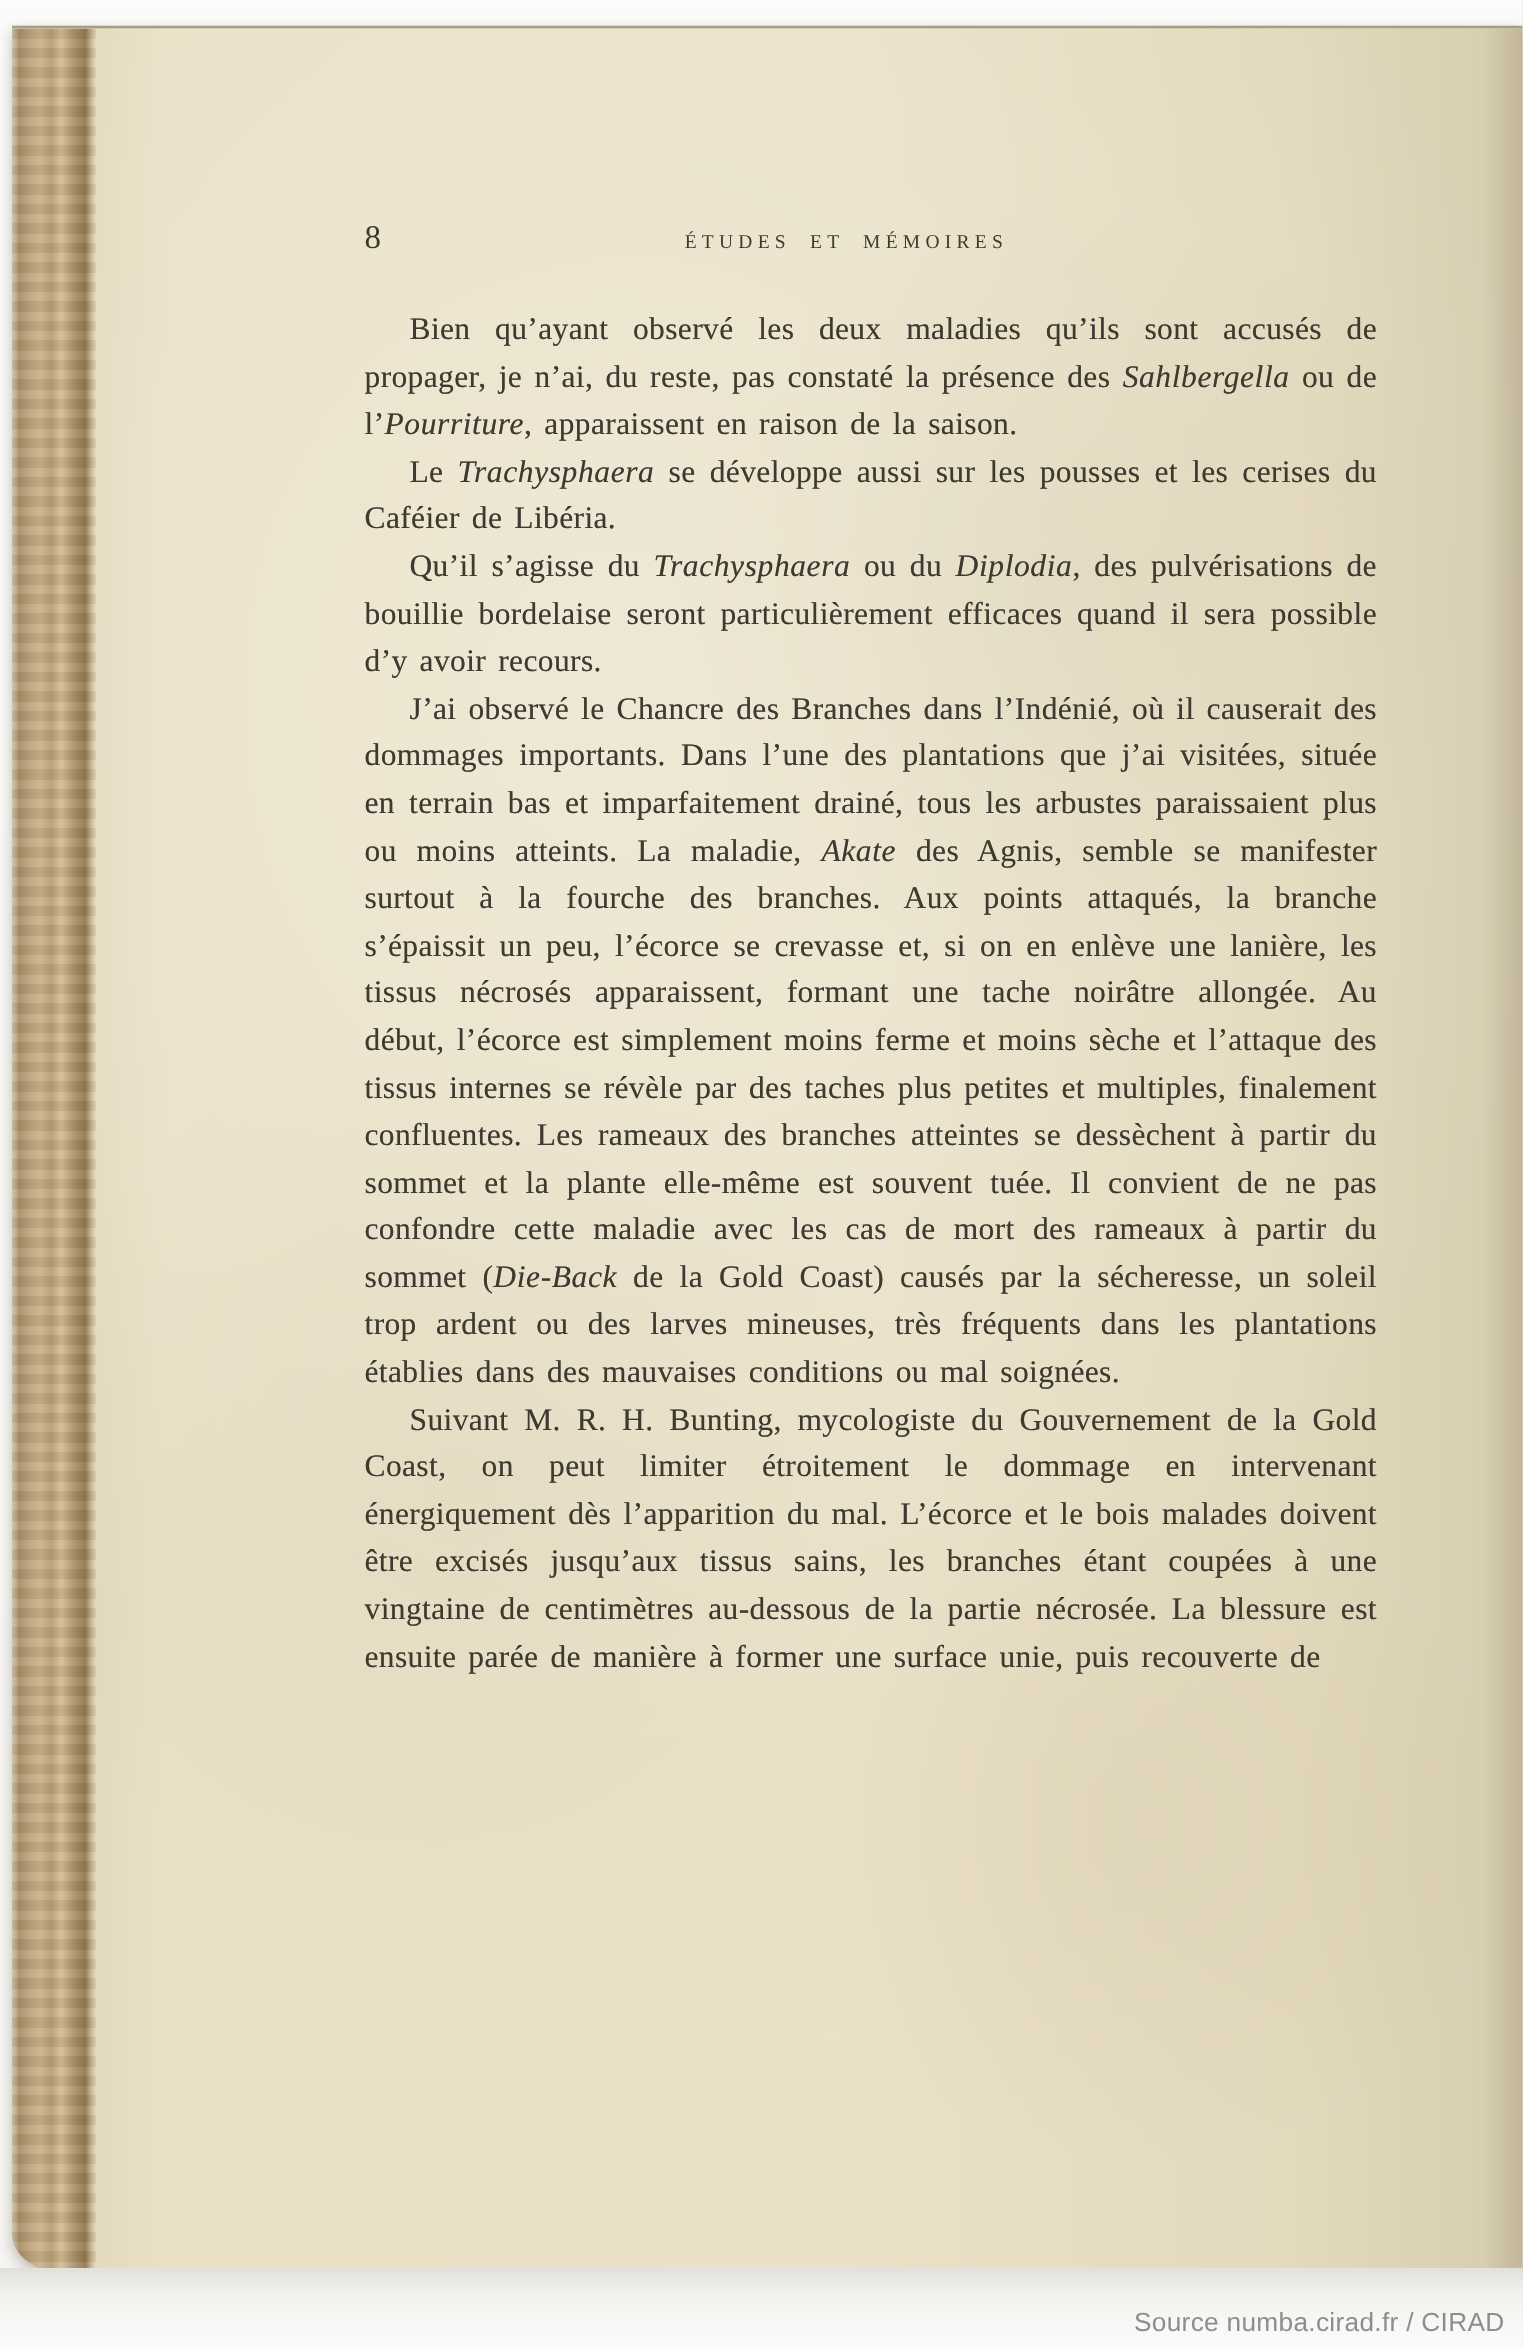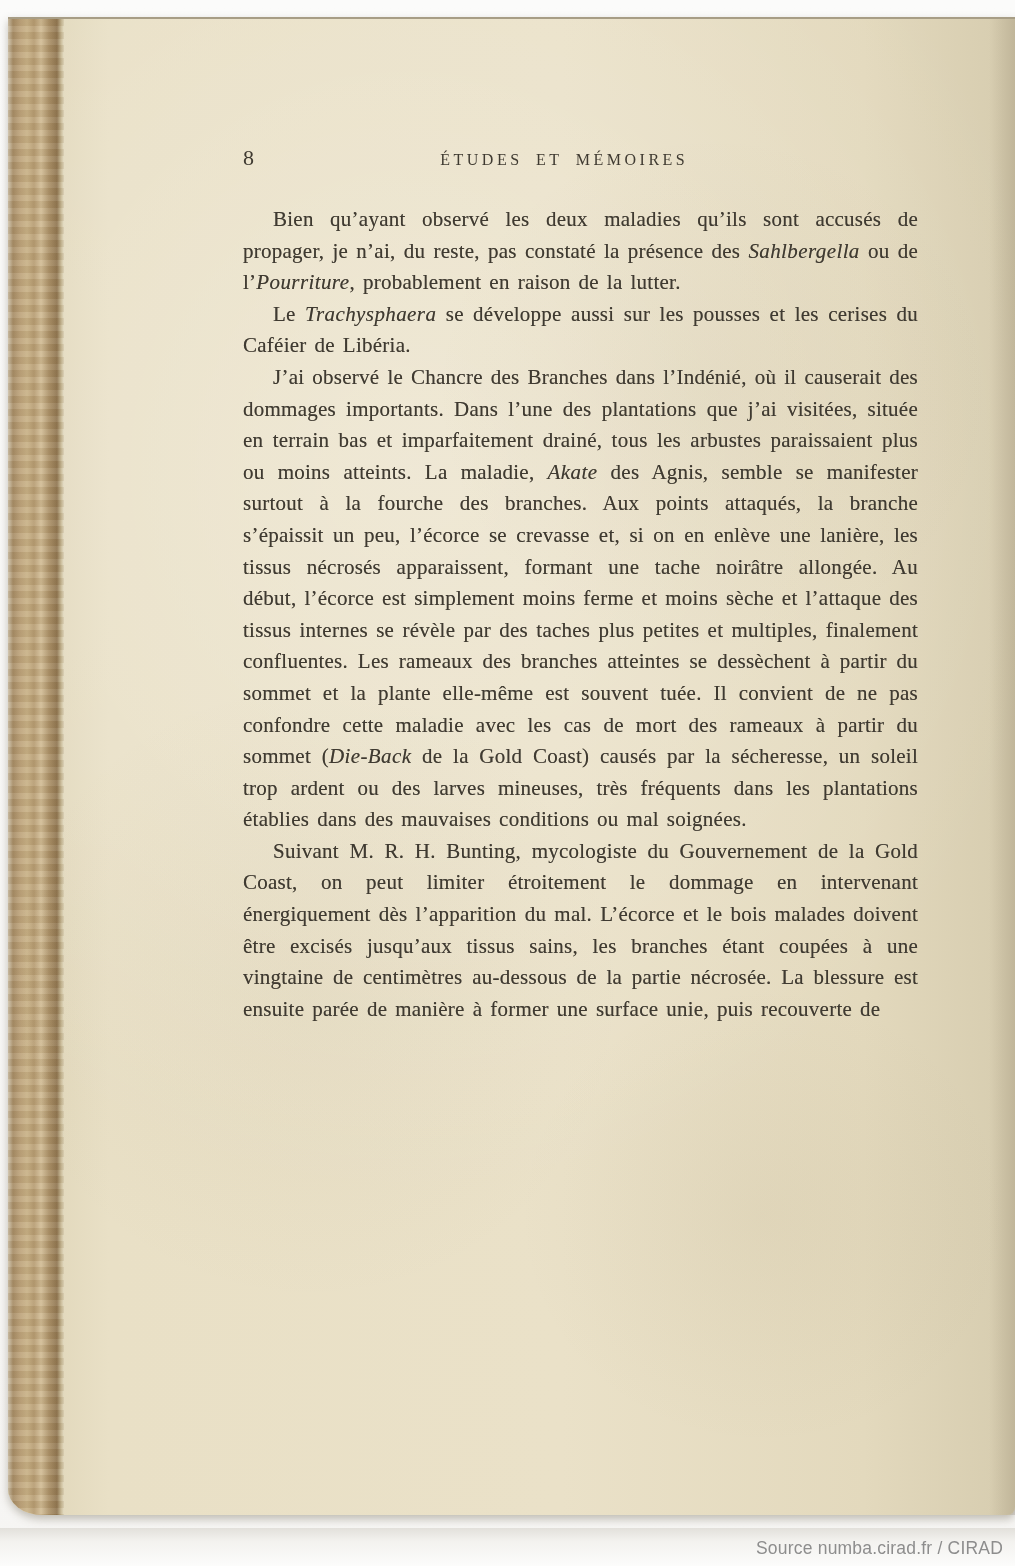--- a/index.html
+++ b/index.html
@@ -64,40 +64,40 @@
   .running-head{
     display:flex;align-items:baseline;
     margin-bottom:33px;
   }
   .page-number{
     font-size:22px;
     letter-spacing:.5px;
   }
   .head-title{
     flex:1;text-align:center;
-    font-size:16px;
+    font-size:13px;
     letter-spacing:3.5px;
     word-spacing:6px;
     padding-right:44px;  
   }
   .text-block p{
     margin:0;
     font-size:21px;
     line-height:31.6px;
     text-align:justify;
     text-indent:30px;
     word-spacing:2.5px;
     letter-spacing:.25px;
     color:#3f3a31;
     text-shadow:0 0 .4px rgba(63,58,49,.55);
   }
   .text-block i{font-style:italic;letter-spacing:.4px;}
   
   .below-page{
-    position:absolute;left:0;right:0;bottom:0;height:38px;
+    position:absolute;left:0;right:0;bottom:0;height:54px;
     background:linear-gradient(180deg,#e2e0db 0,#f3f2ef 35%,#fcfcfb 100%);
   }
   .source-line{
     position:absolute;
     right:12px;bottom:7px;
     font-family:"Liberation Sans", sans-serif;
     font-size:17.5px;
     color:#8d8d8d;
     letter-spacing:.2px;
   }
@@ -113,22 +113,23 @@
     <div class="paper-grain"></div>
 
     <div class="content">
       <div class="running-head">
         <span class="page-number">8</span>
         <span class="head-title">ÉTUDES ET MÉMOIRES</span>
       </div>
 
       <div class="text-block" id="text-block">
 
-      <p><span>Bien qu’ayant observé les deux maladies qu’ils sont accusés de propager, je n’ai, du reste, pas constaté la présence des </span><i>Sahlbergella</i><span> ou de l’</span><i>Pourriture</i><span>, probablement en raison de la lutter.</span></p>
+      <p><span>Bien qu’ayant observé les deux maladies qu’ils sont accusés de propager, je n’ai, du reste, pas constaté la présence des </span><i>Sahlbergella</i><span> ou de l’</span><i>Pourriture</i><span>, apparaissent en raison de la saison.</span></p>
           <p><span>Le </span><i>Trachysphaera</i><span> se développe aussi sur les pousses et les cerises du Caféier de Libéria.</span></p>
+          <p><span>Qu’il s’agisse du </span><i>Trachysphaera</i><span> ou du </span><i>Diplodia</i><span>, des pulvérisations de bouillie bordelaise seront particulièrement efficaces quand il sera possible d’y avoir recours.</span></p>
           <p><span>J’ai observé le Chancre des Branches dans l’Indénié, où il causerait des dommages importants. Dans l’une des plantations que j’ai visitées, située en terrain bas et imparfaitement drainé, tous les arbustes paraissaient plus ou moins atteints. La maladie, </span><i>Akate</i><span> des Agnis, semble se manifester surtout à la fourche des branches. Aux points attaqués, la branche s’épaissit un peu, l’écorce se crevasse et, si on en enlève une lanière, les tissus nécrosés apparaissent, formant une tache noirâtre allongée. Au début, l’écorce est simplement moins ferme et moins sèche et l’attaque des tissus internes se révèle par des taches plus petites et multiples, finalement confluentes. Les rameaux des branches atteintes se dessèchent à partir du sommet et la plante elle-même est souvent tuée. Il convient de ne pas confondre cette maladie avec les cas de mort des rameaux à partir du sommet (</span><i>Die-Back</i><span> de la Gold Coast) causés par la sécheresse, un soleil trop ardent ou des larves mineuses, très fréquents dans les plantations établies dans des mauvaises conditions ou mal soignées.</span></p>
           <p><span>Suivant M. R. H. Bunting, mycologiste du Gouvernement de la Gold Coast, on peut limiter étroitement le dommage en intervenant énergiquement dès l’apparition du mal. L’écorce et le bois malades doivent être excisés jusqu’aux tissus sains, les branches étant coupées à une vingtaine de centimètres au-dessous de la partie nécrosée. La blessure est ensuite parée de manière à former une surface unie, puis recouverte de</span></p>
         </div>
     </div>
   </div>
 
   <div class="below-page">
     <span class="source-line">Source numba.cirad.fr / CIRAD</span>
   </div>
 

